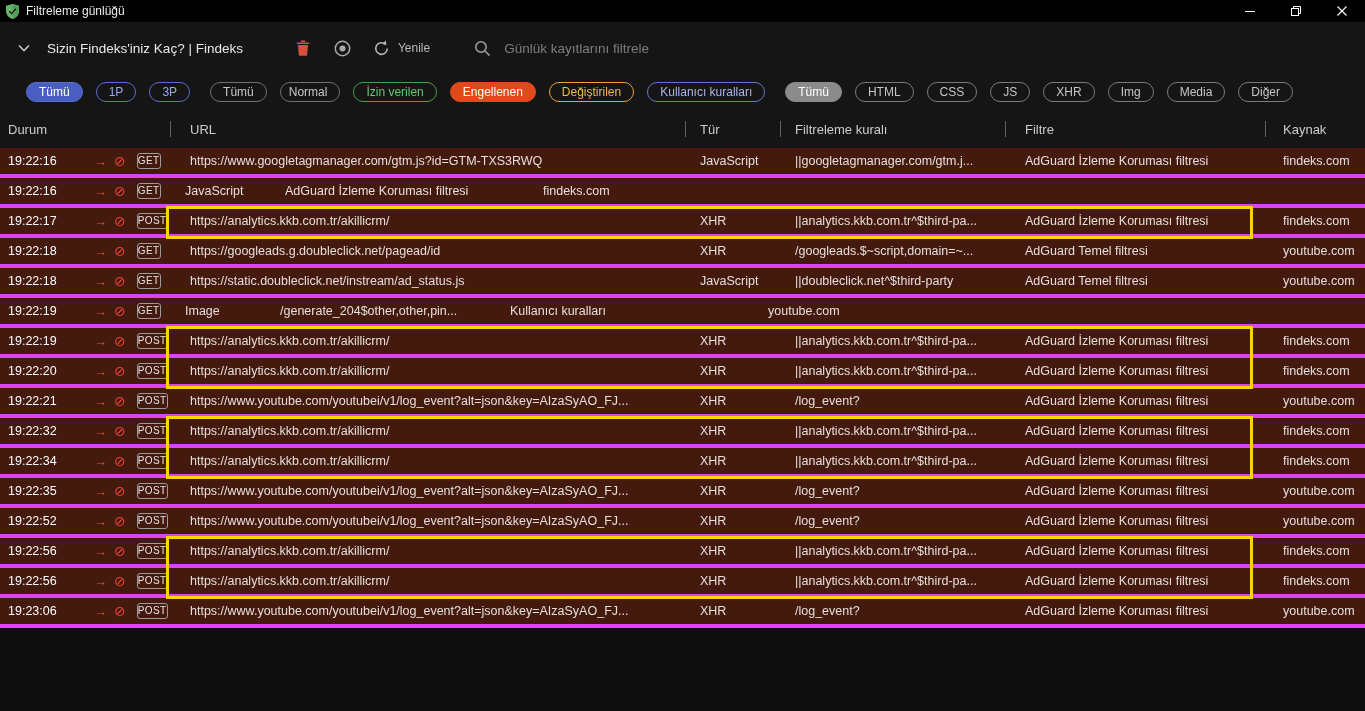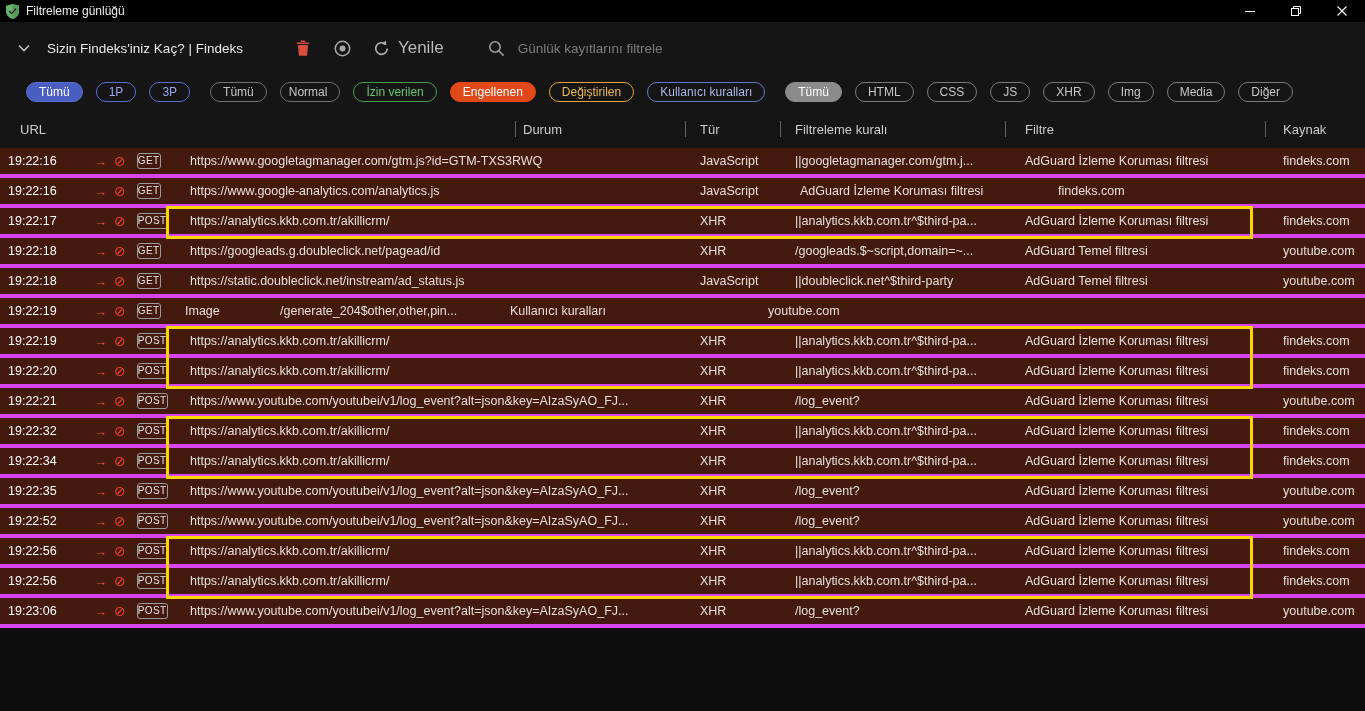--- a/index.html
+++ b/index.html
@@ -16,21 +16,21 @@
 
   
   .toolbar { height: 52px; background: #151515; display: flex; align-items: center; }
   .tab-selector { display: flex; align-items: center; margin-left: 18px; cursor: pointer; }
   .tab-selector .chev { display: flex; align-items: center; width: 16px; }
   .tab-label { margin-left: 13px; font-size: 13.5px; color: #e8e8e8; white-space: nowrap; }
   .tool-icon { display: flex; align-items: center; justify-content: center; cursor: pointer; }
   .trash { margin-left: 53px; }
   .record { margin-left: 23px; }
   .refresh-group { margin-left: 21px; display: flex; align-items: center; cursor: pointer; }
-  .refresh-label { margin-left: 8px; font-size: 17px; color: #b9b9b9; }
+  .refresh-label { margin-left: 8px; font-size: 12px; color: #b9b9b9; }
   .search-group { margin-left: 44px; display: flex; align-items: center; }
   .search-input { margin-left: 13px; background: transparent; border: none; outline: none;
     color: #ddd; font-size: 13.5px; width: 330px; font-family: inherit; }
   .search-input::placeholder { color: #7d7d7d; }
 
   
   .chips { height: 36px; background: #151515; display: flex; align-items: center; padding-left: 26px; }
   .chip-group { display: flex; align-items: center; margin-right: 7px; }
   .chip { display: inline-flex; align-items: center; height: 20px; padding: 0 12px; margin-right: 13px;
     border-radius: 11px; border: 1px solid transparent; font-size: 12px; white-space: nowrap;
@@ -159,22 +159,22 @@
       <span class="chip" style="color: rgb(198, 198, 198); border-color: rgb(122, 122, 122);">CSS</span>
       <span class="chip" style="color: rgb(198, 198, 198); border-color: rgb(122, 122, 122);">JS</span>
       <span class="chip" style="color: rgb(198, 198, 198); border-color: rgb(122, 122, 122);">XHR</span>
       <span class="chip" style="color: rgb(198, 198, 198); border-color: rgb(122, 122, 122);">Img</span>
       <span class="chip" style="color: rgb(198, 198, 198); border-color: rgb(122, 122, 122);">Media</span>
       <span class="chip" style="color: rgb(198, 198, 198); border-color: rgb(122, 122, 122);">Diğer</span>
     </div>
 </div>
 
 <div class="thead">
+  <div class="th c-durum">Durum</div>
   <div class="th c-url">URL</div>
-  <div class="th c-durum">Durum</div>
   <div class="th c-tur">Tür</div>
   <div class="th c-rule">Filtreleme kuralı</div>
   <div class="th c-filter">Filtre</div>
   <div class="th c-source">Kaynak</div>
 </div>
 
 <div class="rows" id="rows">
     <div class="row">
     <div class="cell c-durum">
       <span class="time">19:22:16</span>
@@ -188,21 +188,20 @@
     <div class="cell c-filter">AdGuard İzleme Koruması filtresi</div>
     <div class="cell c-source">findeks.com</div>
   </div>
     <div class="row">
     <div class="cell c-durum">
       <span class="time">19:22:16</span>
       <span class="arrow">→</span>
       <span class="blocked">⊘</span>
       <span class="method">GET</span>
     </div>
-    <div class="cell c-url">https://www.google-analytics.com/analytics.js</div>
     <div class="cell c-tur">JavaScript</div>
     <div class="cell c-filter">AdGuard İzleme Koruması filtresi</div>
     <div class="cell c-source">findeks.com</div>
   </div>
     <div class="row">
     <div class="cell c-durum">
       <span class="time">19:22:17</span>
       <span class="arrow">→</span>
       <span class="blocked">⊘</span>
       <span class="method">POST</span>

